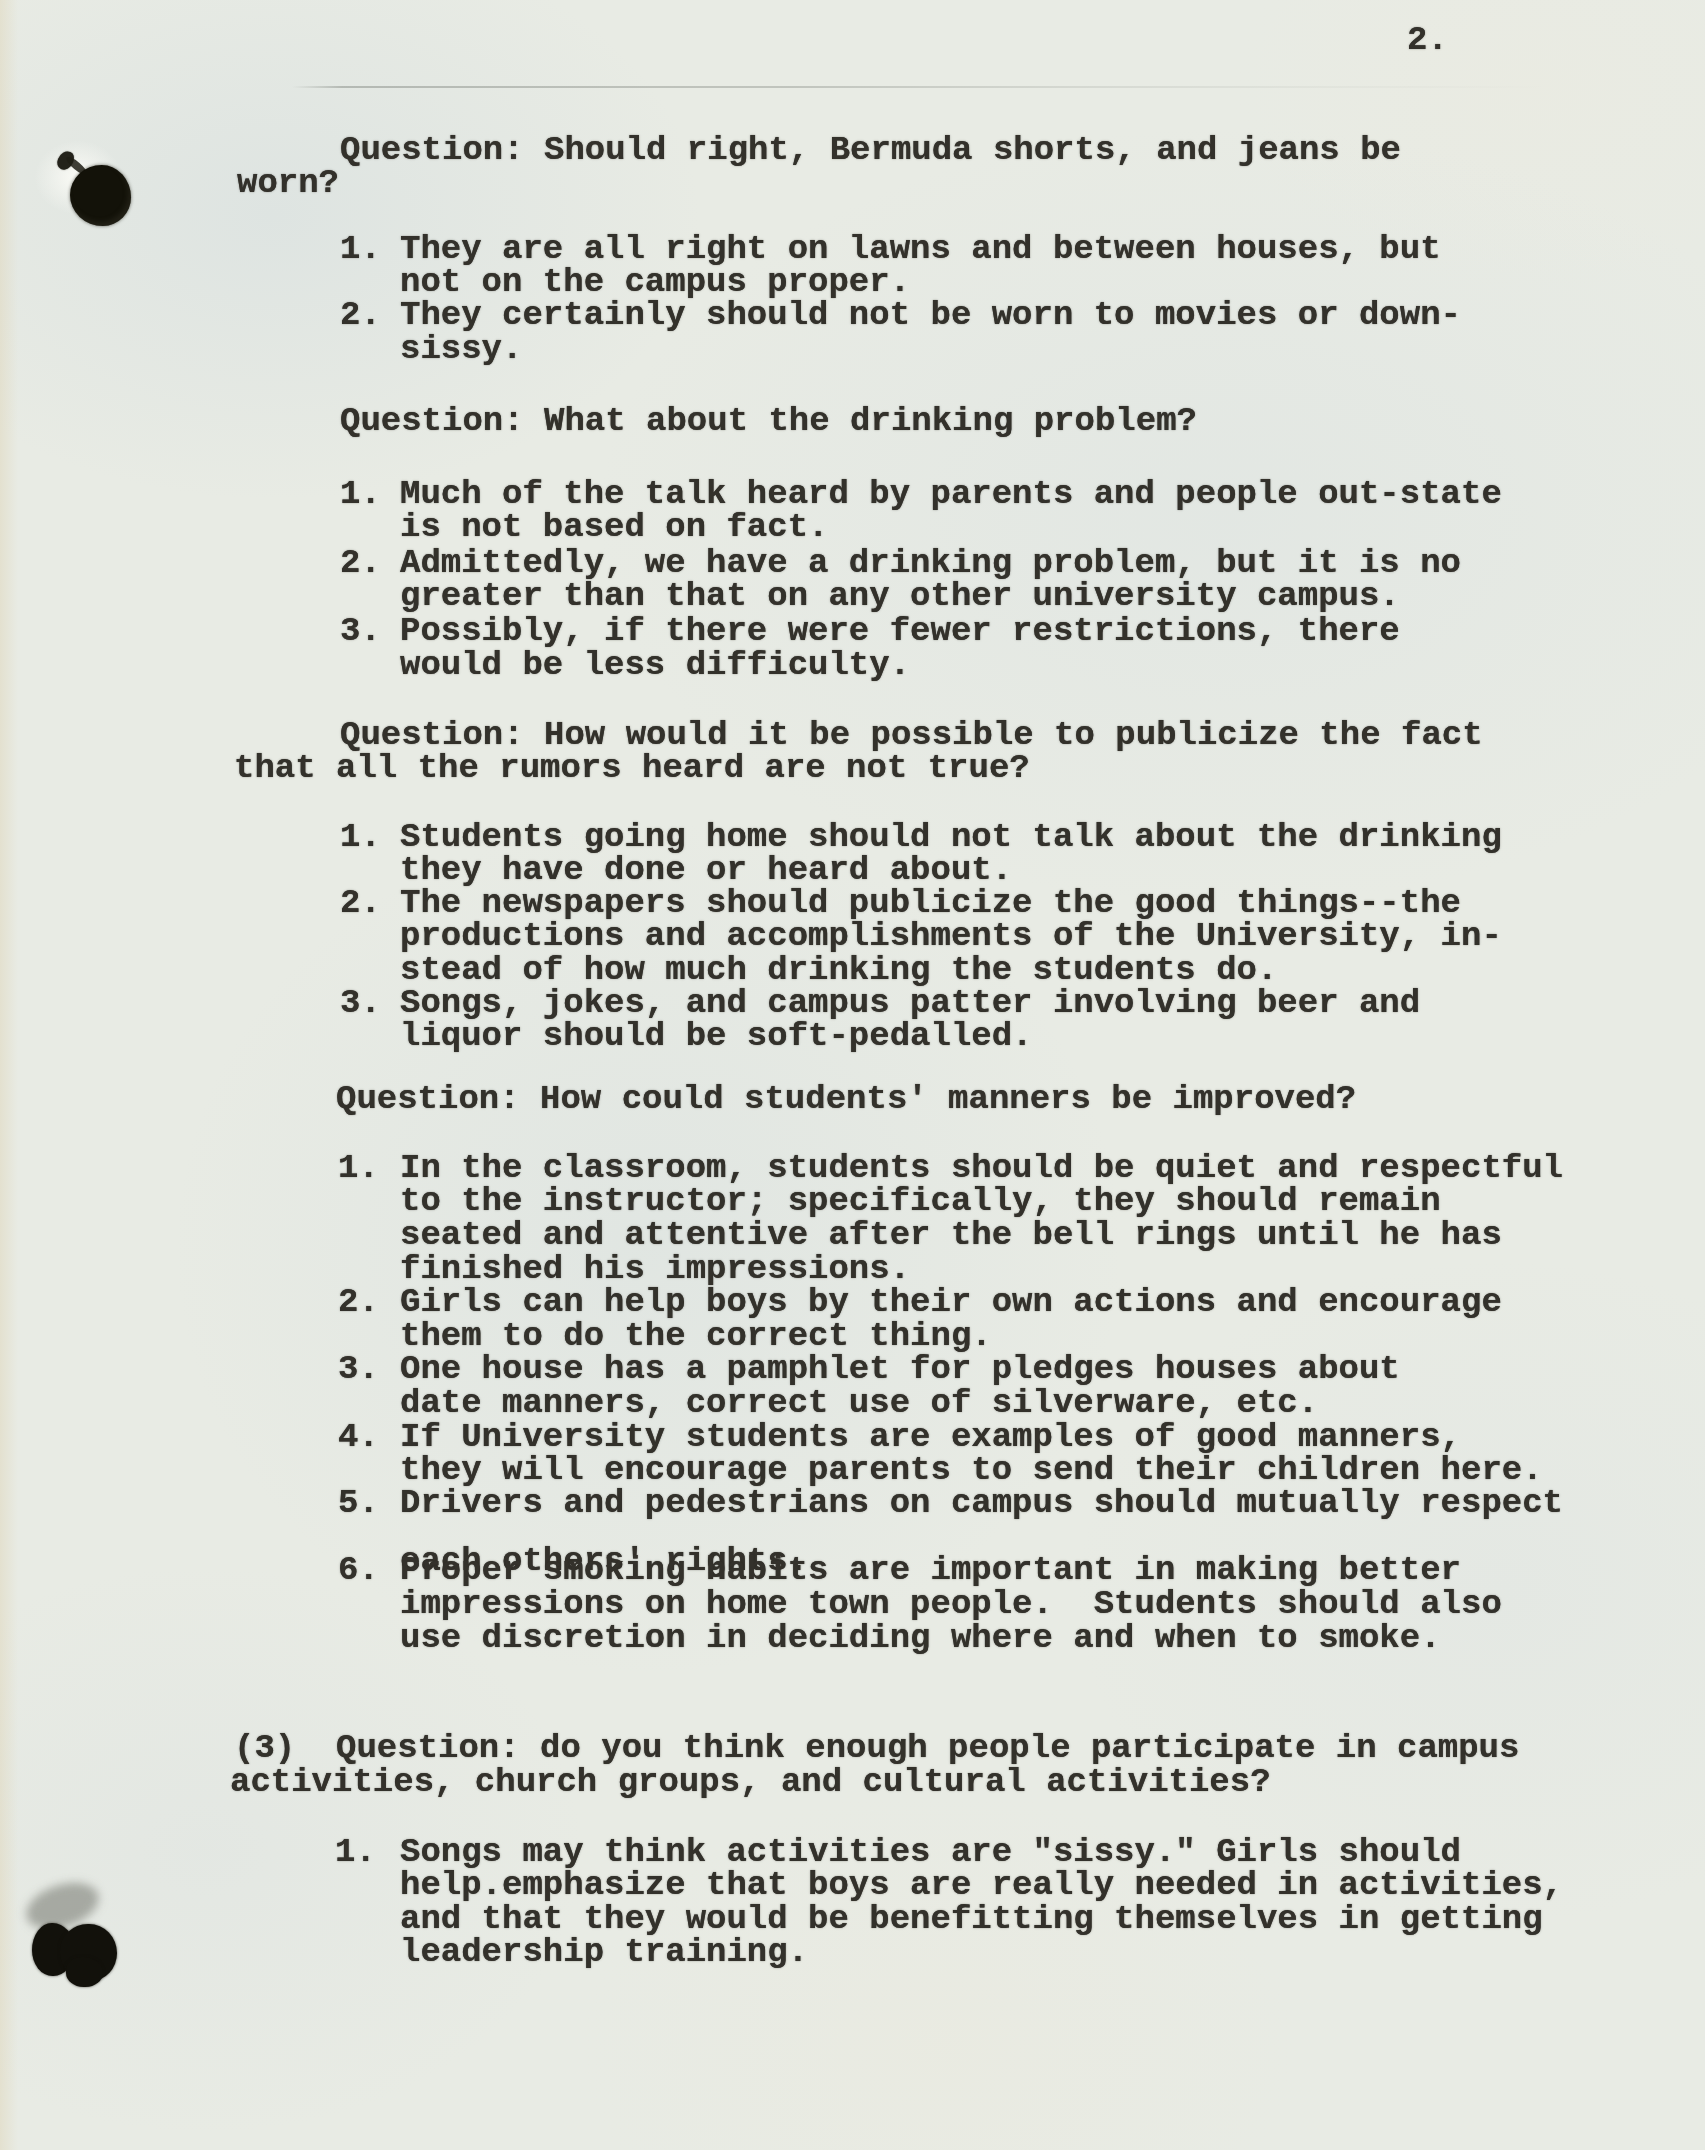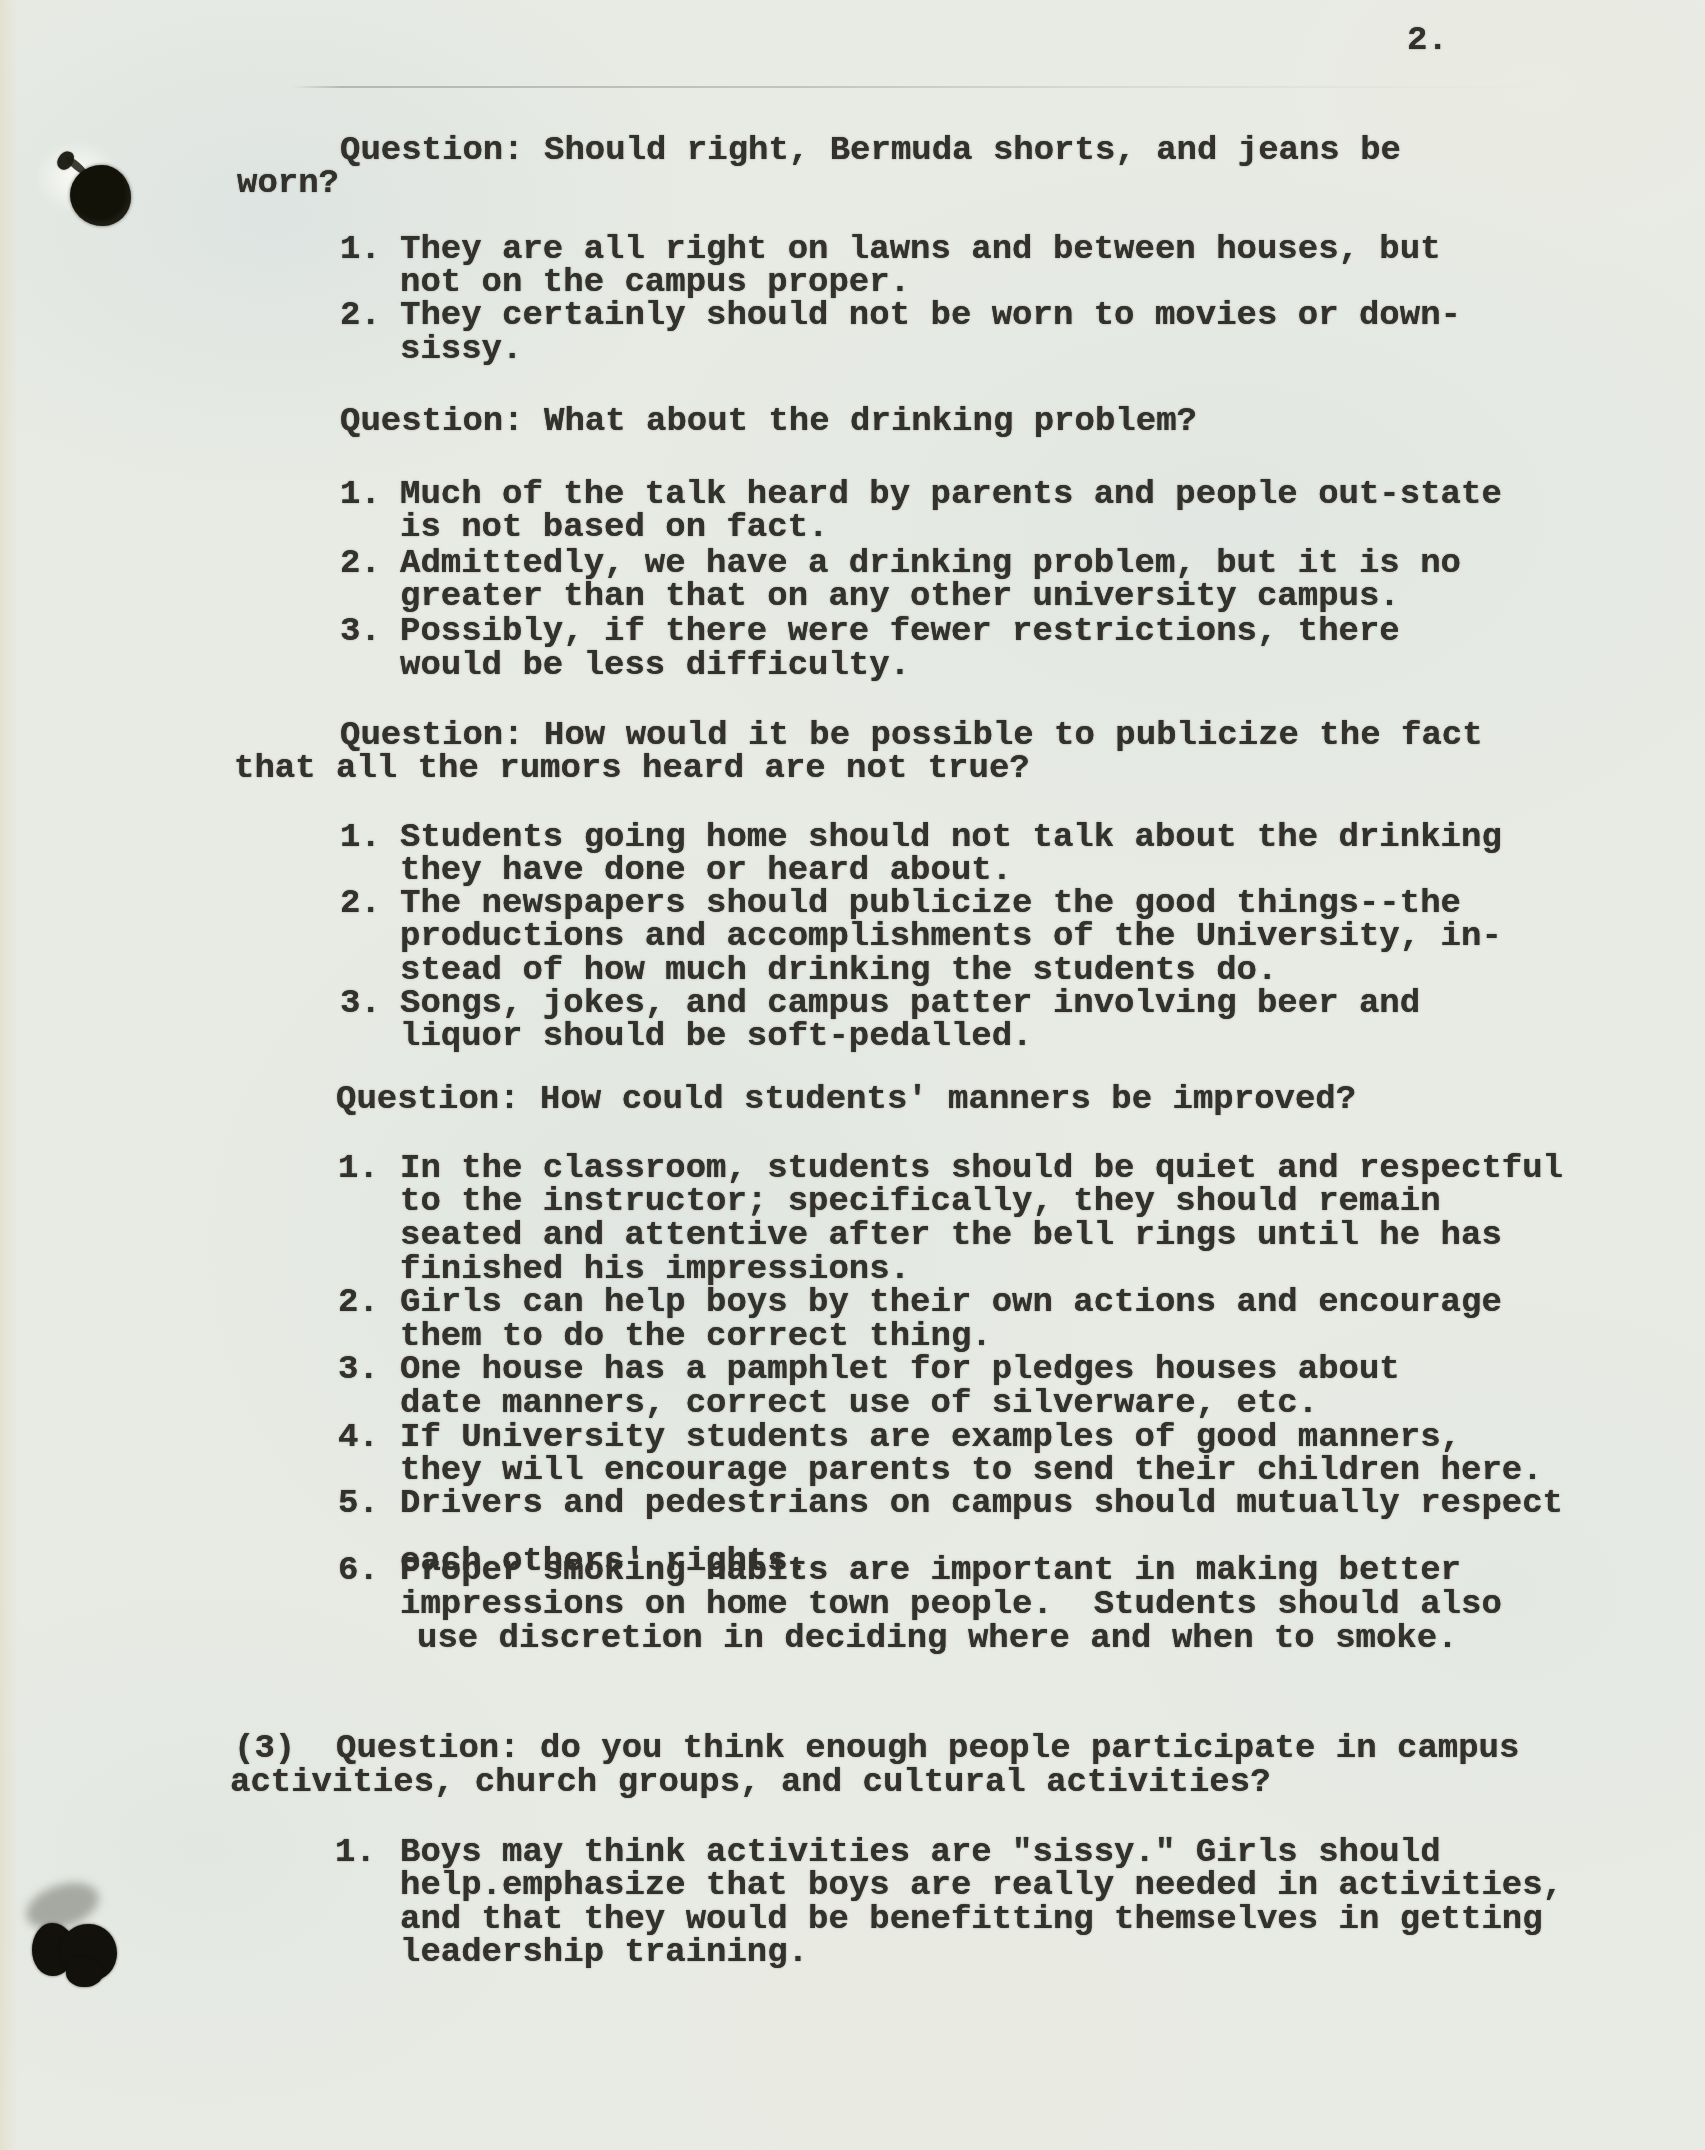--- a/index.html
+++ b/index.html
@@ -122,27 +122,27 @@
 <div class="tl" style="left:400px;top:1386px">date manners, correct use of silverware, etc.</div>
 <div class="tl" style="left:338px;top:1420px">4.</div>
 <div class="tl" style="left:400px;top:1420px">If University students are examples of good manners,</div>
 <div class="tl" style="left:400px;top:1453px">they will encourage parents to send their children here.</div>
 <div class="tl" style="left:338px;top:1486px">5.</div>
 <div class="tl" style="left:400px;top:1486px">Drivers and pedestrians on campus should mutually respect</div>
 <div class="tl" style="left:400px;top:1544px">each others' rights.</div>
 <div class="tl" style="left:338px;top:1553px">6.</div>
 <div class="tl" style="left:400px;top:1553px">Proper smoking habits are important in making better</div>
 <div class="tl" style="left:400px;top:1587px">impressions on home town people.  Students should also</div>
-<div class="tl" style="left:417px;top:1621px">use discretion in deciding where and when to smoke.</div>
+<div class="tl" style="left:400px;top:1621px">use discretion in deciding where and when to smoke.</div>
 
 <div class="tl" style="left:234px;top:1731px">(3)  Question: do you think enough people participate in campus</div>
 <div class="tl" style="left:230px;top:1765px">activities, church groups, and cultural activities?</div>
 
 <div class="tl" style="left:335px;top:1835px">1.</div>
-<div class="tl" style="left:400px;top:1835px">Boys may think activities are "sissy." Girls should</div>
+<div class="tl" style="left:400px;top:1835px">Songs may think activities are "sissy." Girls should</div>
 <div class="tl" style="left:400px;top:1868px">help.emphasize that boys are really needed in activities,</div>
 <div class="tl" style="left:400px;top:1902px">and that they would be benefitting themselves in getting</div>
 <div class="tl" style="left:400px;top:1935px">leadership training.</div>
 
 <div class="shape smudge2"></div>
 <div class="shape blob2a"></div>
 <div class="shape blob2b"></div>
 <div class="shape blob2c"></div>
 
 

